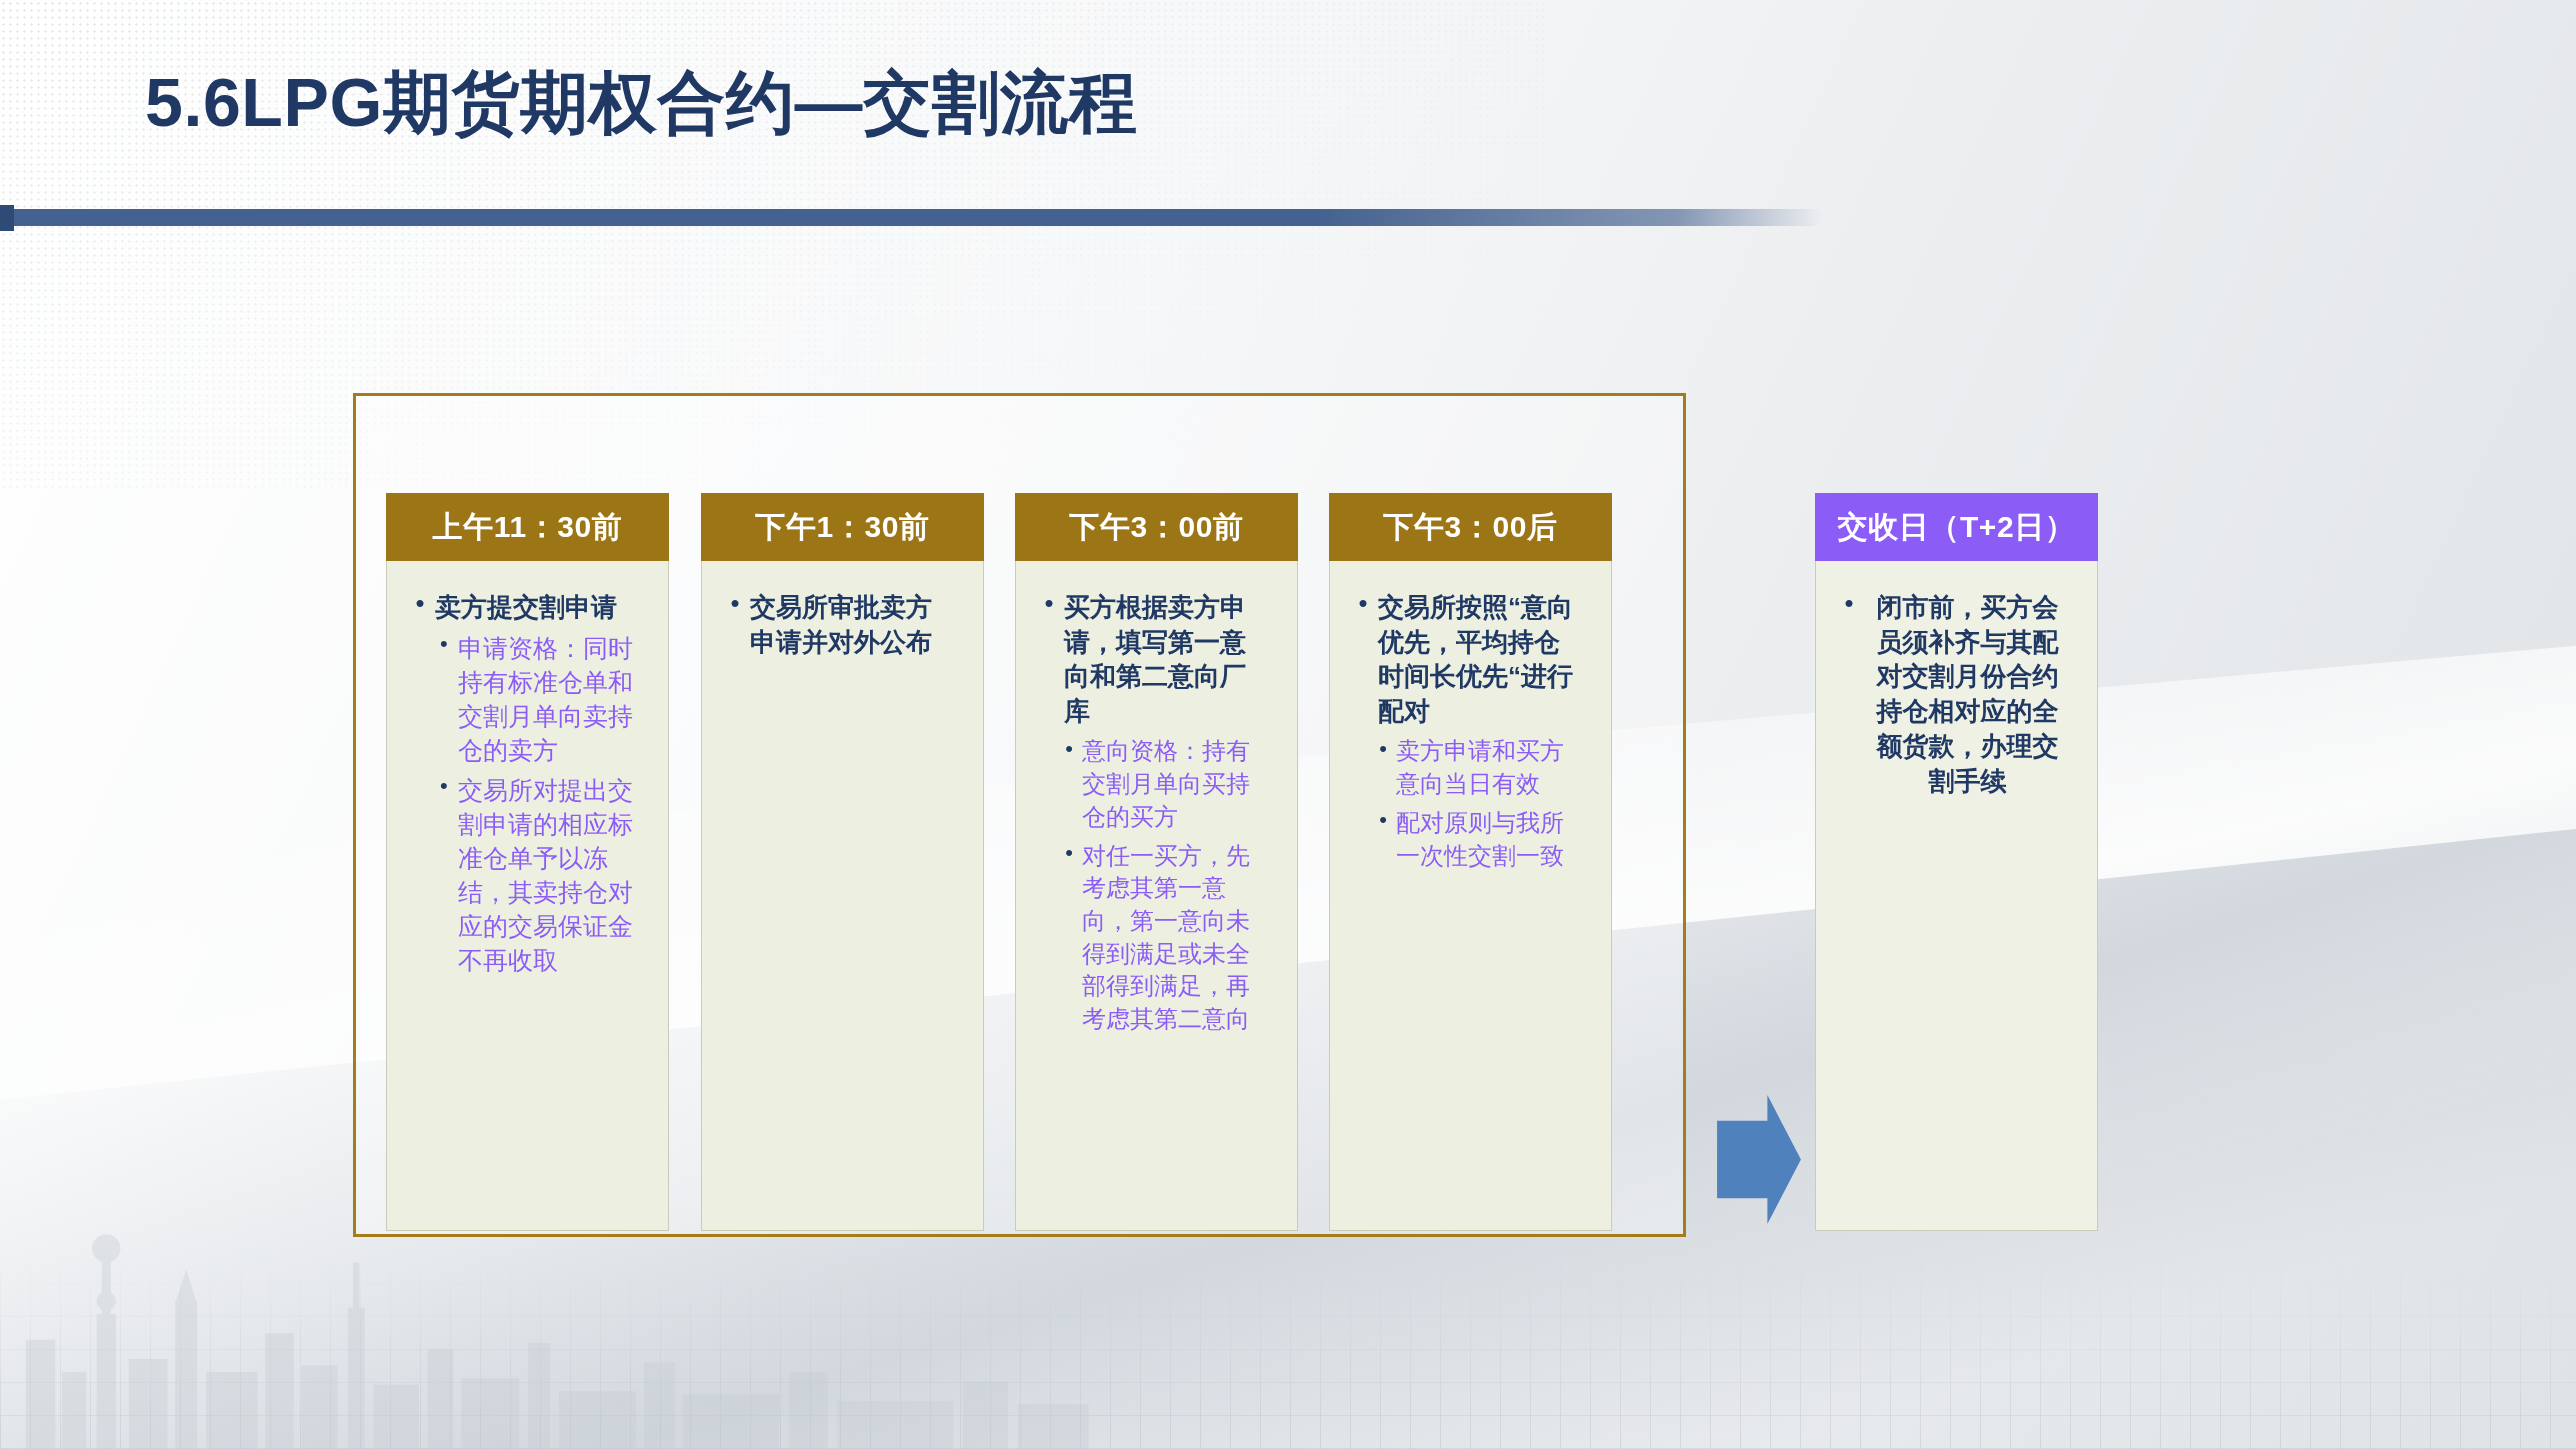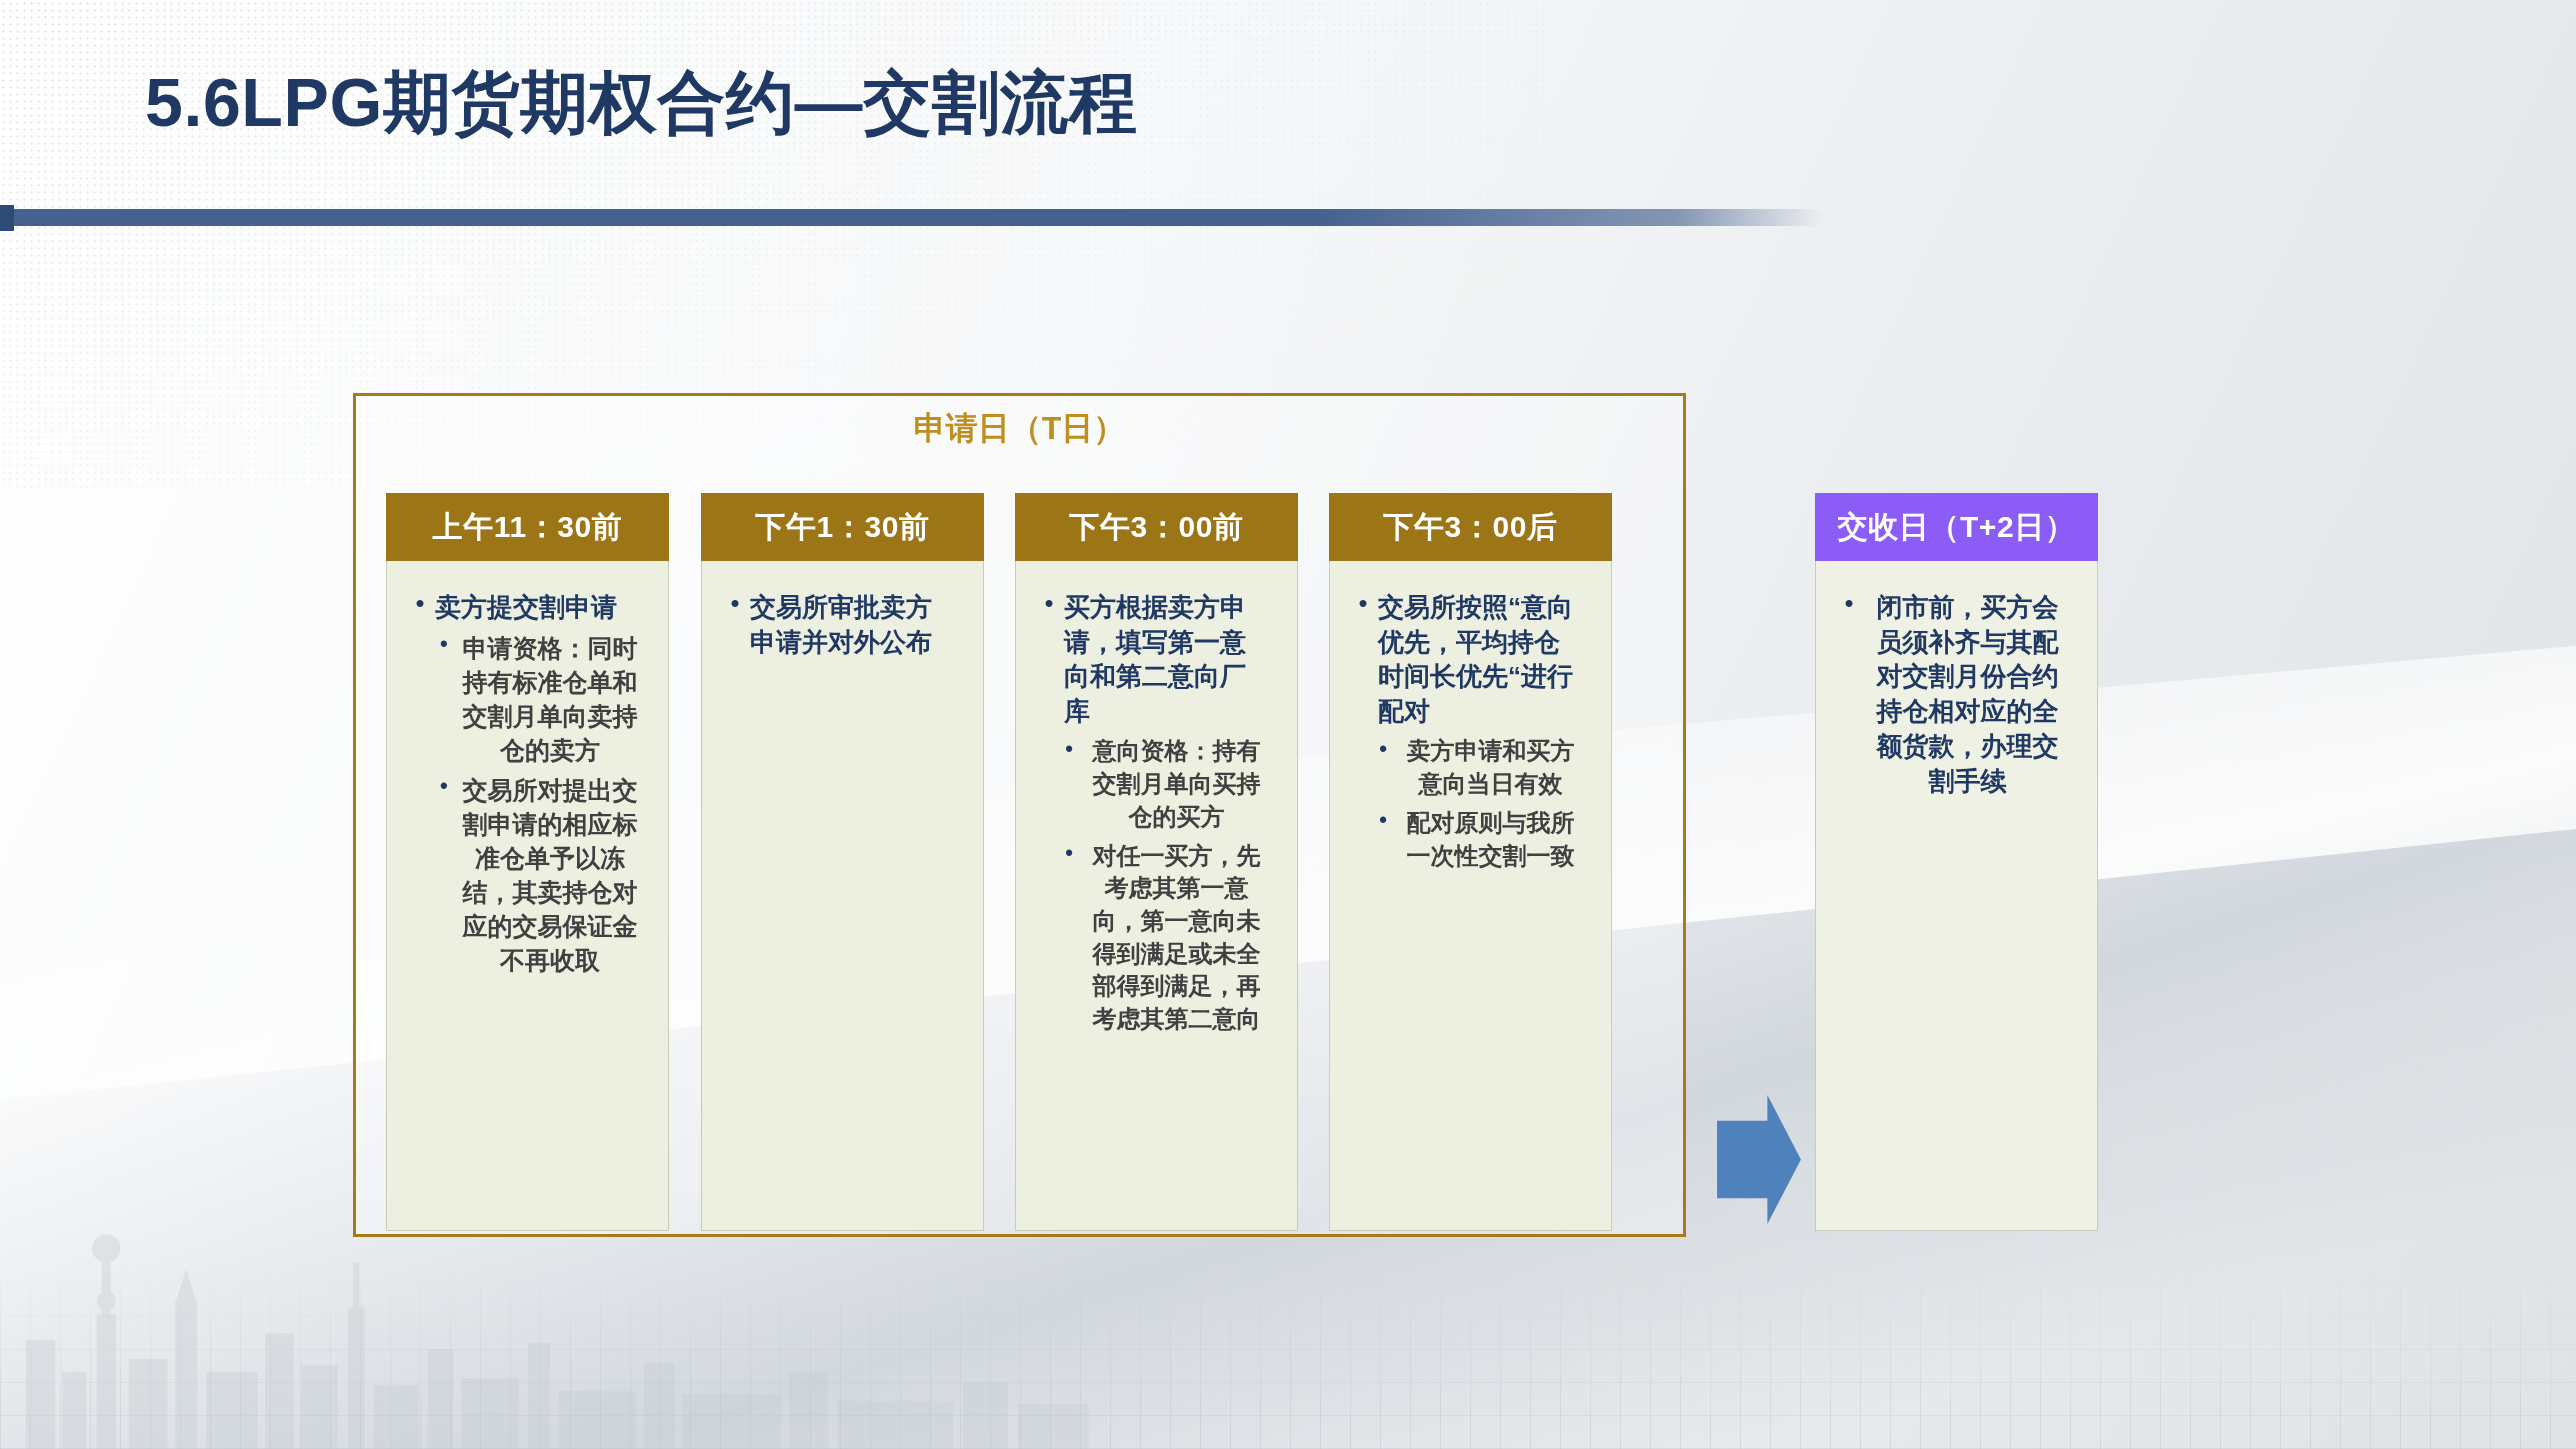--- a/index.html
+++ b/index.html
@@ -181,25 +181,24 @@
   }
   ul.lvl2 {
     margin: 6.4px 0 0 0;
     padding: 0 0 0 23px;
     list-style: none;
     font-weight: normal;
   }
   ul.lvl2 > li {
     position: relative;
     font-size: 25px;
-    font-weight: bold;
-    color: #404040;
+    font-weight: normal;
+    color: #8b5cf6;
     line-height: 1.36;
     margin-bottom: 6.4px;
-    text-align: center;
   }
   ul.lvl2 > li::before {
     content: "•";
     position: absolute;
     left: -18px;
     top: -1.9px;
     font-size: 22px;
     color: #1f3864;
   }
   ul.lvl2.tight { padding-left: 18px; }
@@ -255,21 +254,20 @@
 
 <div class="title-bar-wrap">
   <div class="slide-title">5.6LPG期货期权合约—交割流程</div>
   <div class="title-rule"></div>
   <div class="title-rule-accent"></div>
 </div>
 
 <div class="flow">
 
   <div class="applyday-box"></div>
-  <div class="applyday-title">申请日（T日）</div>
 
   <div class="col col-1">
     <div class="col-head head-gold">上午11：30前</div>
     <div class="col-body">
       <ul class="lvl1">
         <li>
           <span>卖方提交割申请</span>
           <ul class="lvl2">
             <li>申请资格：同时持有标准仓单和交割月单向卖持仓的卖方</li>
             <li>交易所对提出交割申请的相应标准仓单予以冻结，其卖持仓对应的交易保证金不再收取</li>

